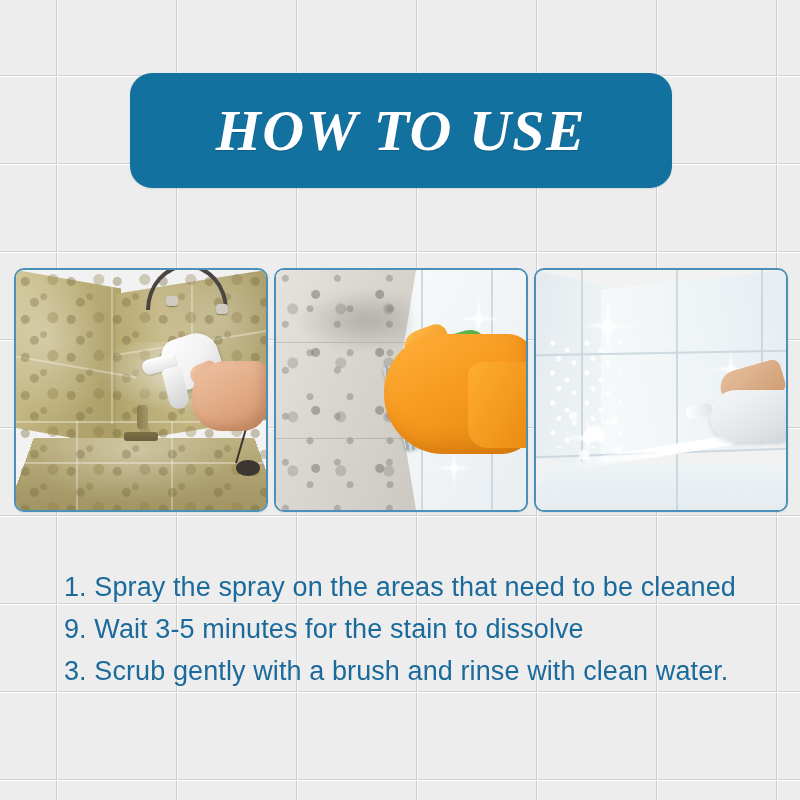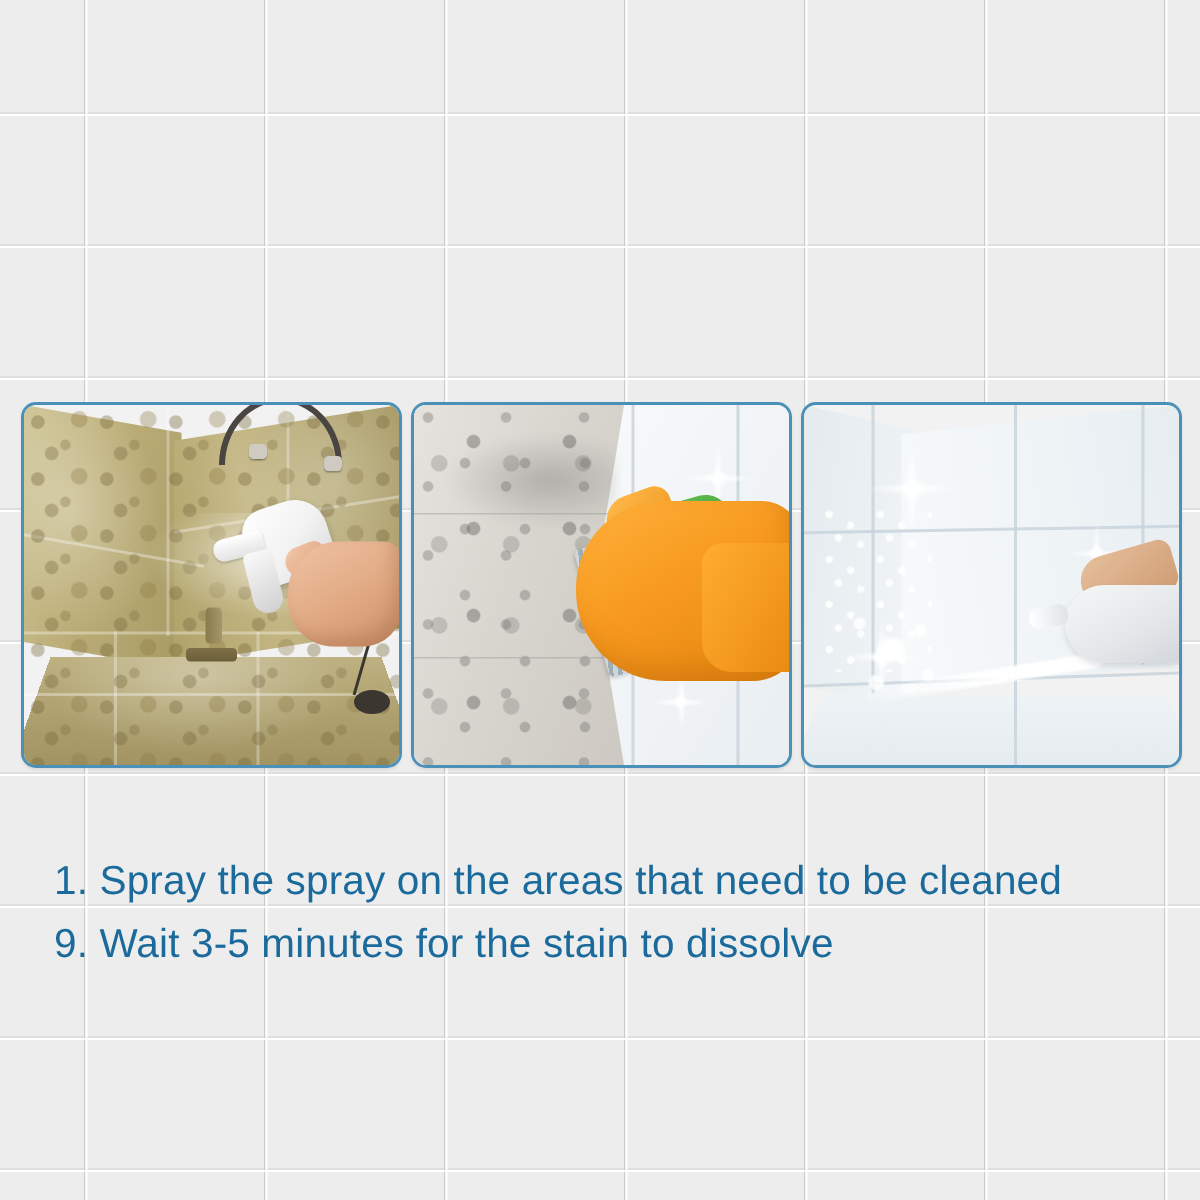--- a/index.html
+++ b/index.html
@@ -437,27 +437,31 @@
     top: 566px;
     width: 740px;
   }
   .step {
     color: #1b6a9c;
     font-family: "Liberation Sans", sans-serif;
     font-size: 27px;
     line-height: 42px;
     white-space: nowrap;
     letter-spacing: 0.1px;
+    margin-left: 28px;
   }
 </style>
 </head>
 <body>
 
 <div id="page">
 
+  <div id="title-banner">
+    <div id="title-text">HOW TO USE</div>
+  </div>
 
   <div id="panels">
 
     <div class="panel">
       <div class="panel-scene">
         <div class="dirty-wall-left"></div>
         <div class="dirty-wall-right"></div>
         <div class="dirty-floor"></div>
 
         <div class="grout-h" style="left:0; top:40%; width:48%; transform:skewY(10deg);"></div>
@@ -551,15 +555,16 @@
         <div class="nozzle-hand"></div>
         <div class="nozzle-tip"></div>
       </div>
     </div>
 
   </div>
 
   <div id="steps">
     <div class="step">1. Spray the spray on the areas that need to be cleaned</div>
     <div class="step">9. Wait 3-5 minutes for the stain to dissolve</div>
+    <div class="step">3. Scrub gently with a brush and rinse with clean water.</div>
   </div>
 
 </div>
 
 </body></html>

